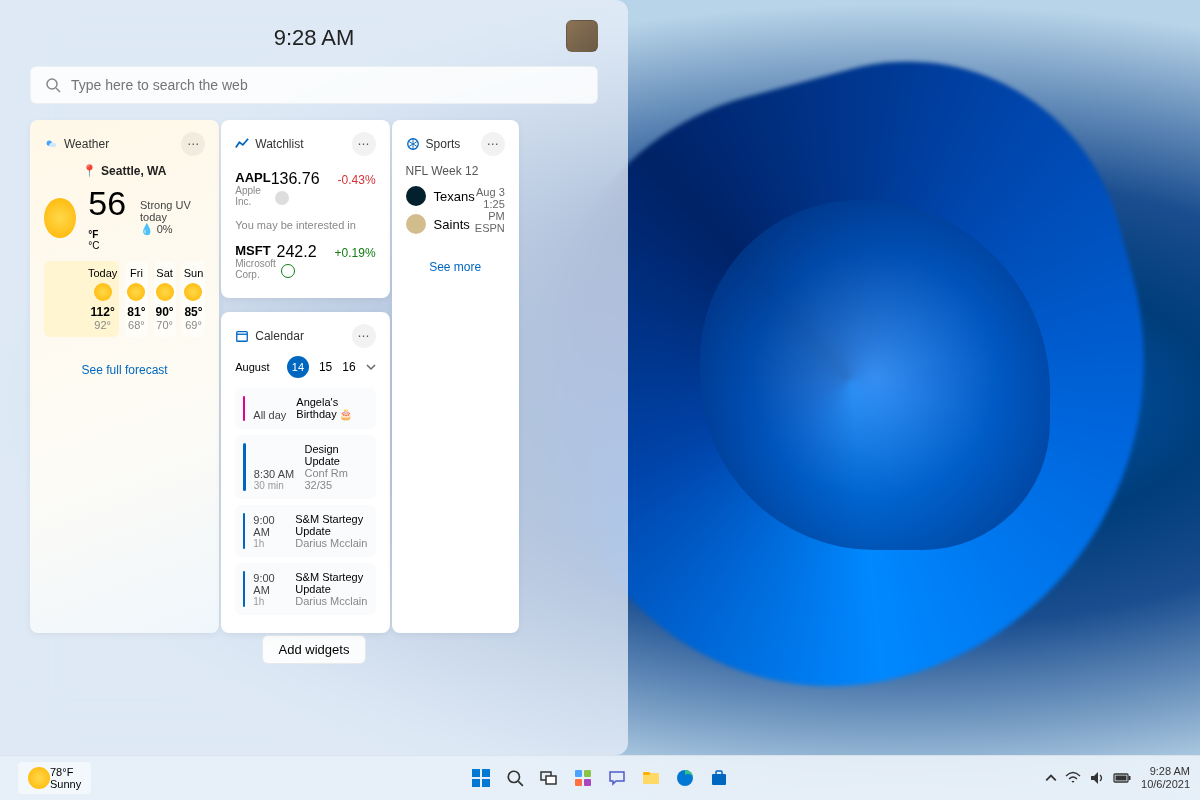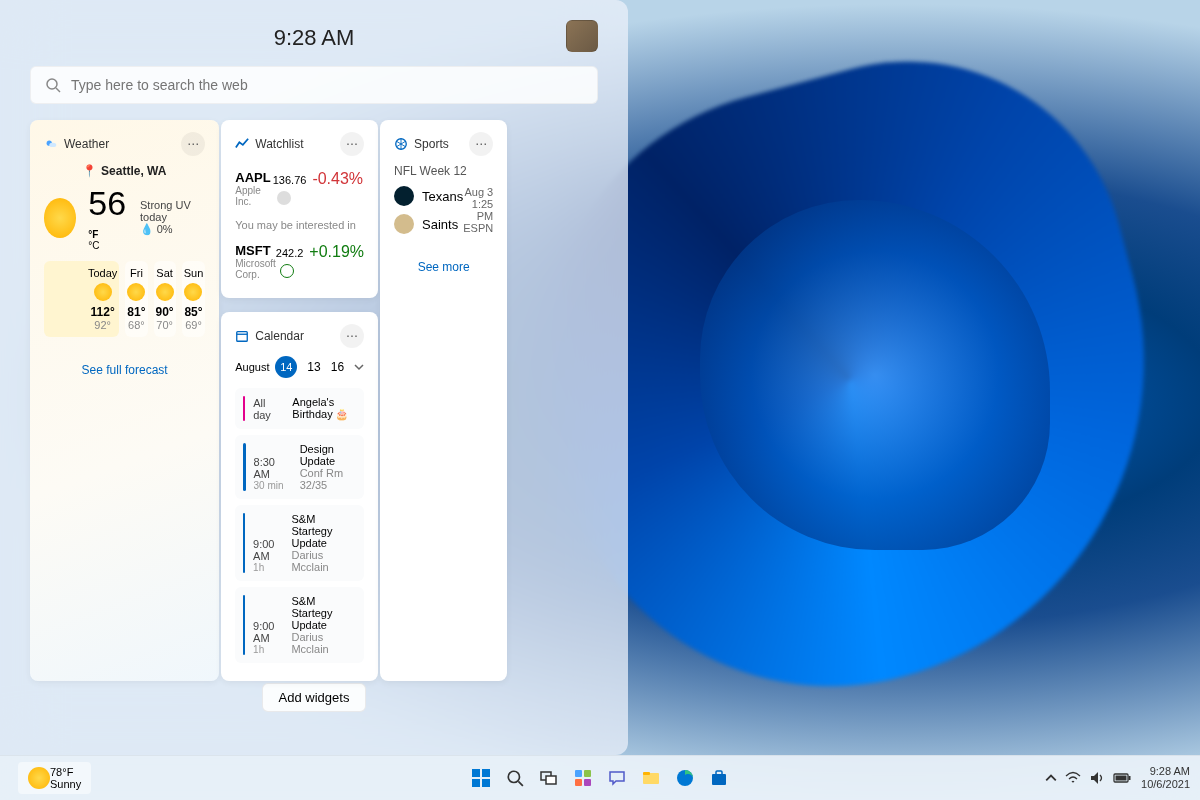--- a/index.html
+++ b/index.html
@@ -36,22 +36,22 @@
 .forecast-day { flex:1; text-align:center; background:rgba(255,255,255,0.5); border-radius:6px; padding:6px 2px; font-size:11px; }
 .forecast-day.active { background: rgba(255,244,200,0.8); padding-left: 44px; }
 .sun-sm { width:18px; height:18px; border-radius:50%; background: radial-gradient(circle, #ffd94a, #ffb300); margin:4px auto; }
 .forecast-hi { font-weight:600; font-size:12px; }
 .forecast-lo { color:#888; }
 .card-link { text-align:center; color:#0067c0; font-size:12px; margin-top:26px; cursor:pointer; }
 
 .watch-row { display:flex; justify-content:flex-start; align-items:flex-start; padding:6px 0; }
 .watch-sym { font-size:13px; font-weight:600; }
 .watch-name { font-size:10px; color:#888; }
-.watch-price { font-size:11px; }
-.watch-chg { font-size:16px; margin-left:6px; }
+.watch-price { font-size:16px; }
+.watch-chg { font-size:12px; margin-left:18px; }
 .neg { color:#d13438; } .pos { color:#107c10; }
 .watch-hint { font-size:11px; color:#888; padding:6px 0; }
 .chg-badge { display:inline-block; width:14px; height:14px; border-radius:50%; vertical-align:middle; margin-left:4px; }
 
 .cal-head { display:flex; align-items:center; justify-content:space-between; margin:6px 0 10px; }
 .cal-month { font-size:11px; font-weight:500; }
 .cal-days { display:flex; gap:10px; align-items:center; font-size:12px; }
 .cal-day-pill { width:22px; height:22px; border-radius:50%; background:#0067c0; color:#fff; display:flex; align-items:center; justify-content:center; font-size:11px; }
 .cal-event { display:flex; align-items:flex-end; gap:8px; background:#fafbfc; border-radius:6px; padding:8px; margin-bottom:6px; }
 .cal-bar { width:3px; align-self:stretch; border-radius:2px; }
@@ -194,21 +194,21 @@
                 <line x1="2" y1="6" x2="14" y2="6" stroke="#0067c0" stroke-width="1.5"></line>
               </svg>
             <span class="card-title">Calendar</span>
           </div>
           <div class="more-btn">⋯</div>
         </div>
         <div class="cal-head">
           <div class="cal-month">August</div>
           <div class="cal-days">
             <div class="cal-day-pill">14</div>
-            <span>13</span>
+            <span>15</span>
             <span>16</span>
             <svg width="10" height="10" viewBox="0 0 10 10">
                 <polyline points="1,3 5,7 9,3" fill="none" stroke="#666" stroke-width="1.5"></polyline>
               </svg>
           </div>
         </div>
         <div id="cal-events">
             <div class="cal-event">
       <div class="cal-bar" style="background:#e3008c"></div>
       <div class="cal-time">

